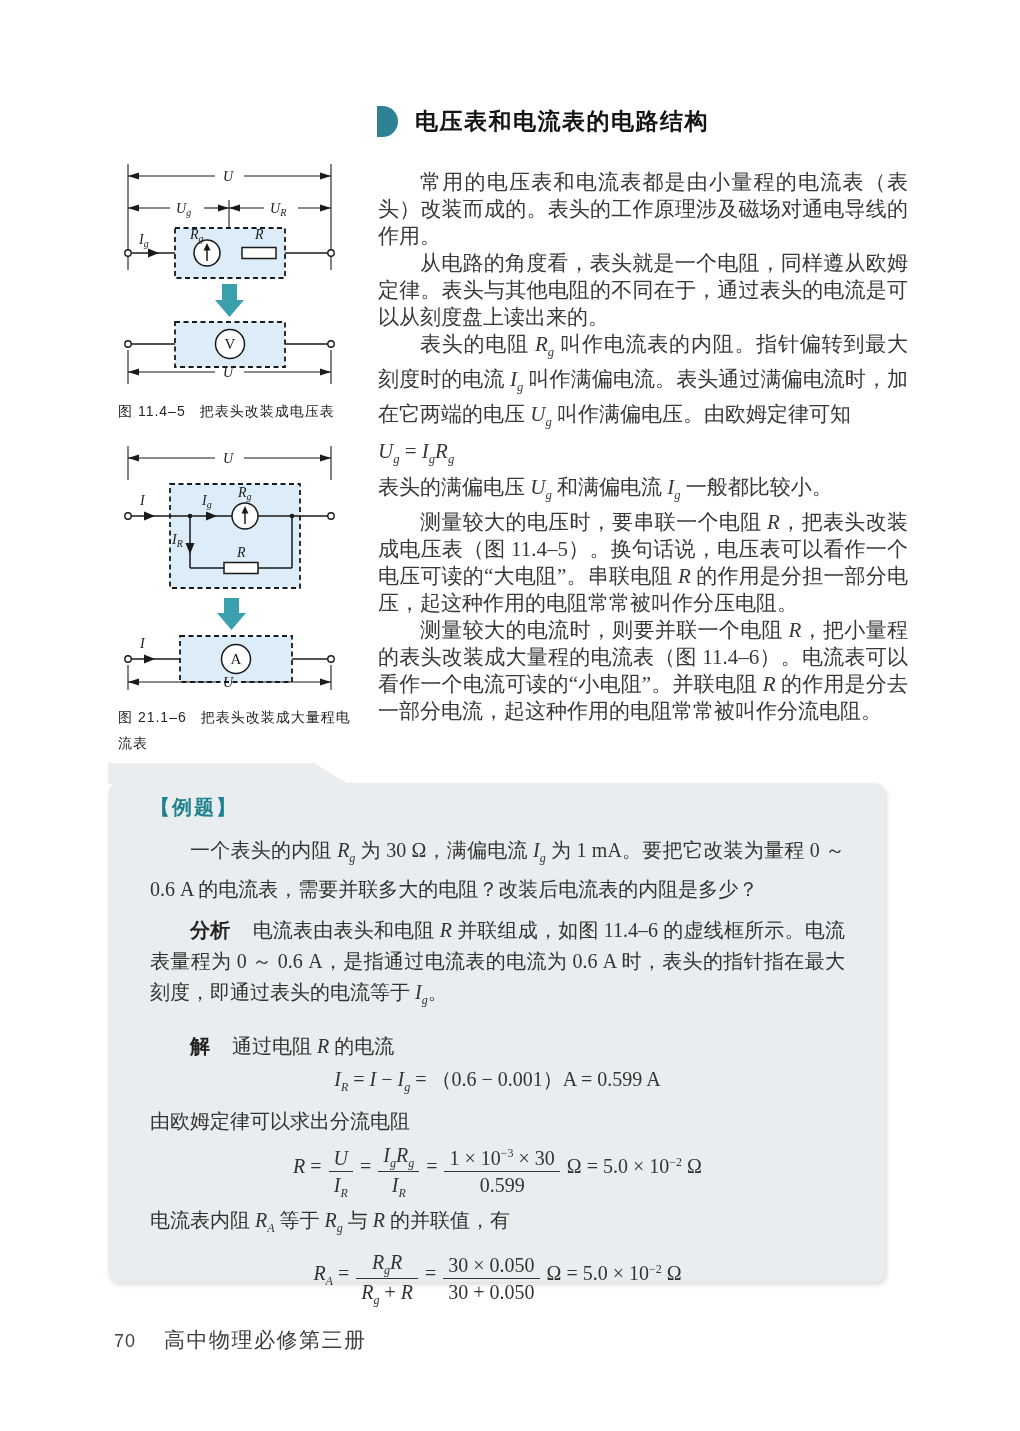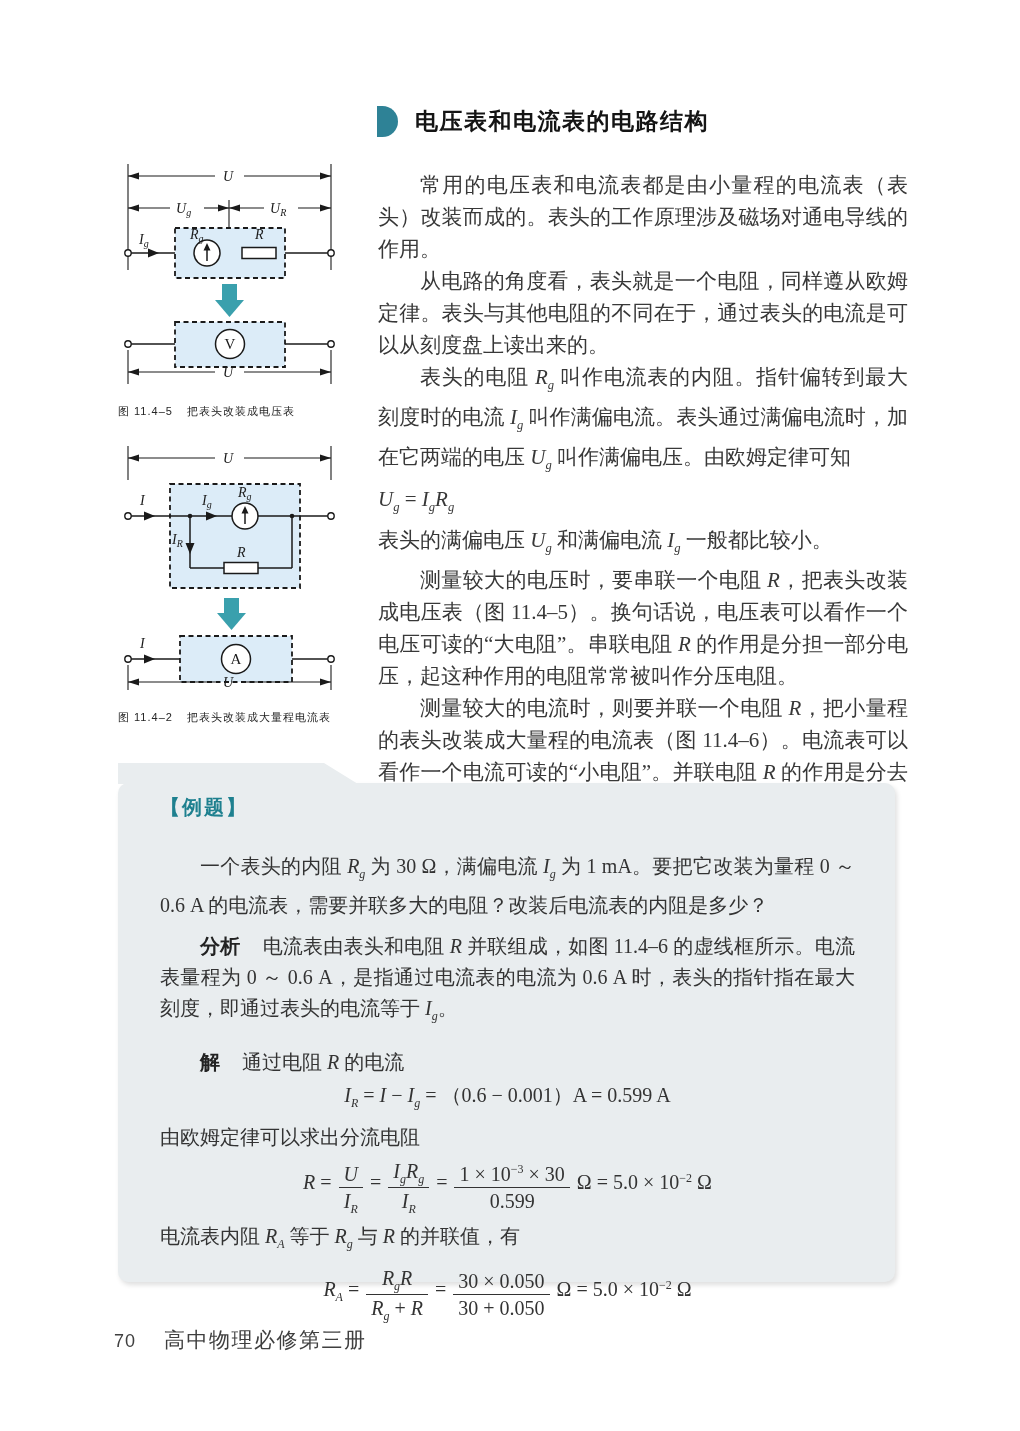--- a/index.html
+++ b/index.html
@@ -15,54 +15,54 @@
   .page{
     position:relative;width:1020px;height:1431px;background:#ffffff;
     font-family:"Liberation Serif","DejaVu Serif",serif;color:var(--text);
     overflow:hidden;
   }
   
   .section-header{position:absolute;left:377px;top:106px;display:flex;align-items:center;gap:17px;}
   .d-icon{width:21px;height:31px;background:var(--accent);border-radius:0 17px 17px 0;flex:0 0 auto;}
   .section-title{font-size:23px;font-weight:bold;font-family:"Liberation Sans","DejaVu Sans",sans-serif;color:#141414;letter-spacing:1.5px;}
   
-  .body-col{position:absolute;left:378px;top:169px;width:530px;font-size:21px;line-height:32px;text-align:justify;color:#383838;}
+  .body-col{position:absolute;left:378px;top:169px;width:530px;font-size:21px;line-height:27px;text-align:justify;color:#383838;}
   .para{text-indent:2em;}
   .formula{text-align:left;text-indent:0;margin:1px 0;}
   .v{font-style:italic;}
   sub{font-size:0.6em;font-style:italic;}
   sup{font-size:0.6em;}
   .frac{display:inline-block;vertical-align:-0.95em;text-align:center;line-height:1.2;margin:0 2px;}
   .frac .fnum{display:block;padding:0 5px 1px;border-bottom:1.5px solid #333;}
   .frac .fden{display:block;padding:1px 5px 0;}
   
   .fig-col{position:absolute;left:112px;top:158px;width:250px;}
-  .fig-caption{font-size:11px;line-height:26px;color:#252525;margin:8px 0 16px 6px;
+  .fig-caption{font-size:14px;line-height:26px;color:#252525;margin:8px 0 16px 6px;
     font-family:"Liberation Sans","DejaVu Sans",sans-serif;letter-spacing:1px;}
   .cap-no{margin-right:14px;}
   svg .wire{stroke:var(--ink);stroke-width:1.5;fill:none;}
   svg .dim{stroke:var(--ink);stroke-width:1.1;fill:none;}
   svg .ah{fill:var(--ink);}
   svg .dash{fill:var(--fill_blue);stroke:var(--ink);stroke-width:1.8;stroke-dasharray:5 3.5;}
   svg .comp{fill:#fff;stroke:var(--ink);stroke-width:1.5;}
   svg .term{fill:#fff;stroke:var(--ink);stroke-width:1.4;}
   svg .jdot{fill:var(--ink);}
   svg .lbl{font-family:"Liberation Serif","DejaVu Serif",serif;font-style:italic;font-size:14px;fill:var(--ink);}
   svg .subt{font-size:10px;}
   svg .meter{font-family:"Liberation Serif","DejaVu Serif",serif;font-size:15px;fill:var(--ink);font-style:normal;}
   svg .teal{fill:var(--arrow);}
   
-  .example-box{position:absolute;left:118px;top:783px;width:777px;height:499px;background:var(--box_bg);
+  .example-box{position:absolute;left:108px;top:783px;width:777px;height:499px;background:var(--box_bg);
     border-radius:10px;box-shadow:2px 3px 5px rgba(0,0,0,.13);padding:12px 40px 0 42px;}
   .example-tab{position:absolute;left:0;top:-20px;width:240px;height:21px;background:var(--box_bg);
     clip-path:polygon(0 0,206px 0,240px 21px,0 21px);}
   .example-tag{color:#1e808f;font-weight:bold;font-size:20px;line-height:24px;
     font-family:"Liberation Sans","DejaVu Sans",sans-serif;letter-spacing:2px;}
   .ex-body{font-size:20px;line-height:31px;text-align:justify;color:#333;}
-  .ex-problem{margin-top:32px;text-indent:2em;}
+  .ex-problem{margin-top:16px;text-indent:2em;}
   .ex-analysis{margin-top:10px;text-indent:2em;}
   .ex-sol-intro{margin-top:15px;text-indent:2em;}
   .ex-line{margin-top:1px;}
   .hei{font-family:"Liberation Sans","DejaVu Sans",sans-serif;font-weight:bold;color:#222;}
   .label-gap{display:inline-block;width:1.1em;}
   .ex-formula{text-align:center;margin:2px 0;line-height:30px;}
   .ex-formula-frac{text-align:center;margin:6px 0 4px;line-height:26px;}
   
   .footer{position:absolute;left:114px;top:1326px;display:flex;align-items:baseline;gap:28px;
     font-family:"Liberation Sans","DejaVu Sans",sans-serif;color:#3f3f3f;}
@@ -203,21 +203,21 @@
         <line class="dim" x1="16" y1="225" x2="16" y2="250"></line>
           <line class="dim" x1="219" y1="225" x2="219" y2="250"></line>
         <line class="dim" x1="16" y1="242" x2="103" y2="242"></line>
           <line class="dim" x1="132" y1="242" x2="219" y2="242"></line>
         <polygon class="ah" points="16,242 27,238.5 27,245.5"></polygon>
           <polygon class="ah" points="219,242 208,238.5 208,245.5"></polygon>
         <text class="lbl" x="111" y="247">U</text>
       </g>
     </svg>
     <div class="fig-caption">
-      <span class="cap-no">图 11.4–2</span><span>把表头改装成大量程电流表</span>
+      <span class="cap-no">图 21.1–6</span><span>把表头改装成大量程电流表</span>
     </div>
   </div>
 
   <div class="body-col">
     <p class="para" style="margin:0">常用的电压表和电流表都是由小量程的电流表（表头）改装而成的。表头的工作原理涉及磁场对通电导线的作用。</p>
     <p class="para" style="margin:0">从电路的角度看，表头就是一个电阻，同样遵从欧姆定律。表头与其他电阻的不同在于，通过表头的电流是可以从刻度盘上读出来的。</p>
     <p class="para" style="margin:0">表头的电阻 <span class="v">R</span><sub>g</sub> 叫作电流表的内阻。指针偏转到最大刻度时的电流 <span class="v">I</span><sub>g</sub> 叫作满偏电流。表头通过满偏电流时，加在它两端的电压 <span class="v">U</span><sub>g</sub> 叫作满偏电压。由欧姆定律可知</p>
     <p class="formula"><span class="v">U</span><sub>g</sub> = <span class="v">I</span><sub>g</sub><span class="v">R</span><sub>g</sub></p>
     <p style="margin:0">表头的满偏电压 <span class="v">U</span><sub>g</sub> 和满偏电流 <span class="v">I</span><sub>g</sub> 一般都比较小。</p>
     <p class="para" style="margin:0">测量较大的电压时，要串联一个电阻 <span class="v">R</span>，把表头改装成电压表（图 11.4–5）。换句话说，电压表可以看作一个电压可读的“大电阻”。串联电阻 <span class="v">R</span> 的作用是分担一部分电压，起这种作用的电阻常常被叫作分压电阻。</p>

